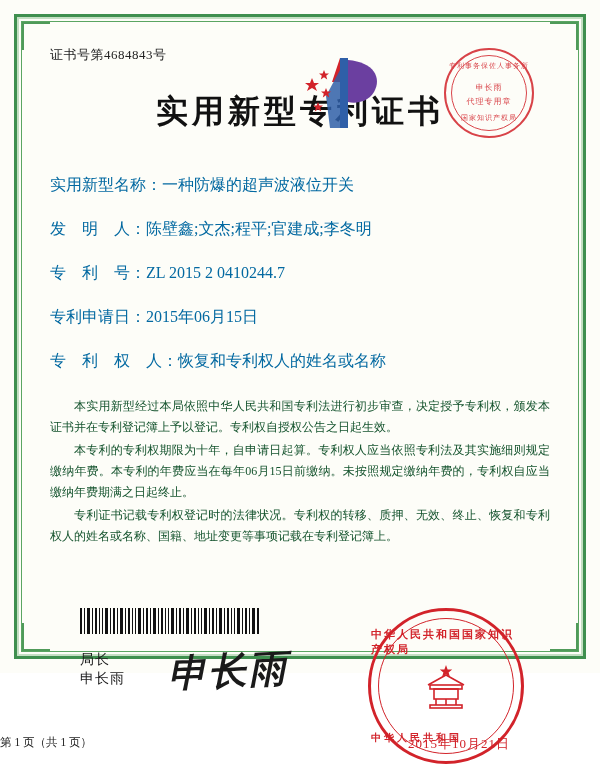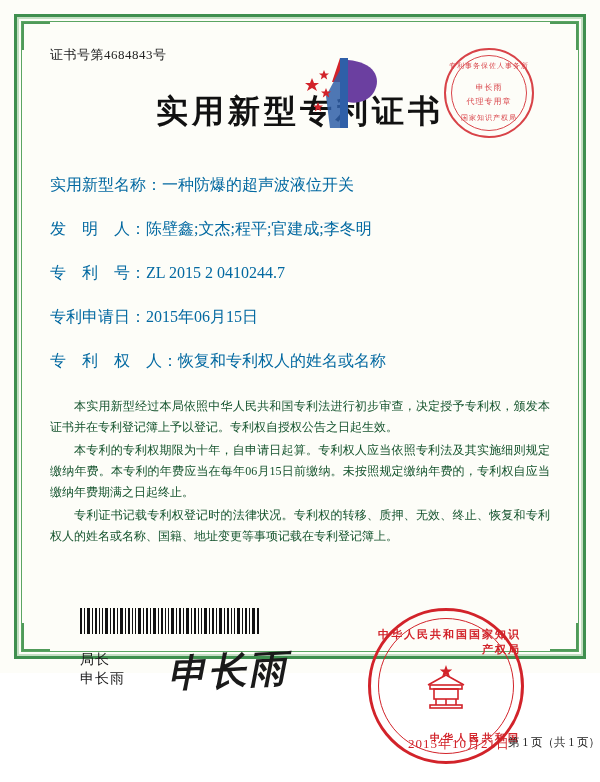--- a/index.html
+++ b/index.html
@@ -198,21 +198,21 @@
   .seal-main .inner-ring {
     position: absolute;
     left: 7px; top: 7px; right: 7px; bottom: 7px;
     border: 1px solid #d2232a;
     border-radius: 50%;
   }
   .seal-main .arc-top,
   .seal-main .arc-bottom {
     position: absolute;
     left: 0; right: 0;
-    text-align: right;
+    text-align: left;
     font-size: 11px;
     letter-spacing: 2px;
     font-weight: bold;
   }
   .seal-main .arc-top { top: 16px; }
   .seal-main .arc-bottom { bottom: 16px; font-size: 10px; letter-spacing: 3px; }
   .seal-main .emblem {
     position: absolute;
     left: 50%;
     top: 50%;
@@ -228,21 +228,21 @@
     color: #d2232a;
     letter-spacing: 1px;
     font-family: "Liberation Serif", serif;
   }
 
   .footer {
     position: absolute;
     left: 0;
     right: 0;
     top: 735px;
-    text-align: right;
+    text-align: left;
     font-size: 11.5px;
     color: #222;
   }
 </style>
 </head>
 <body>
 
 <div class="certificate">
 
   <div class="border-outer"></div>

